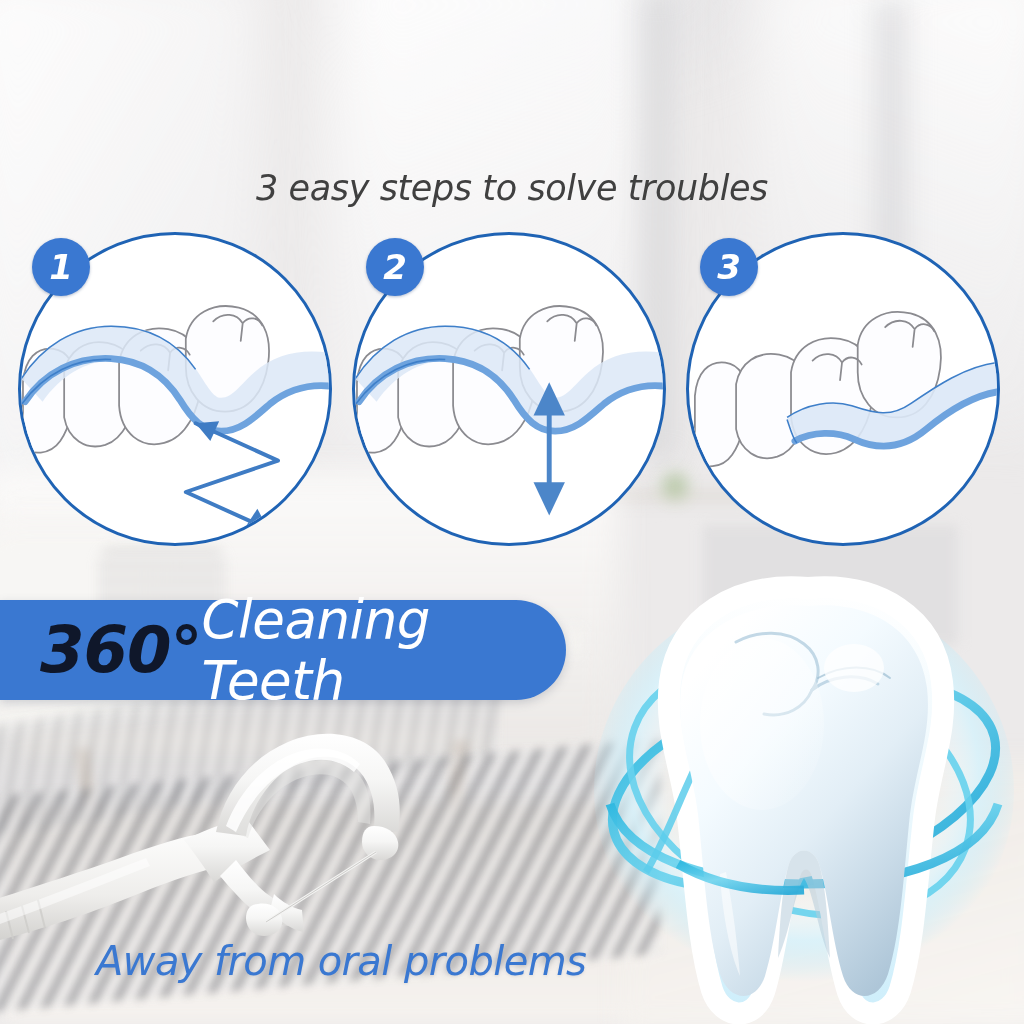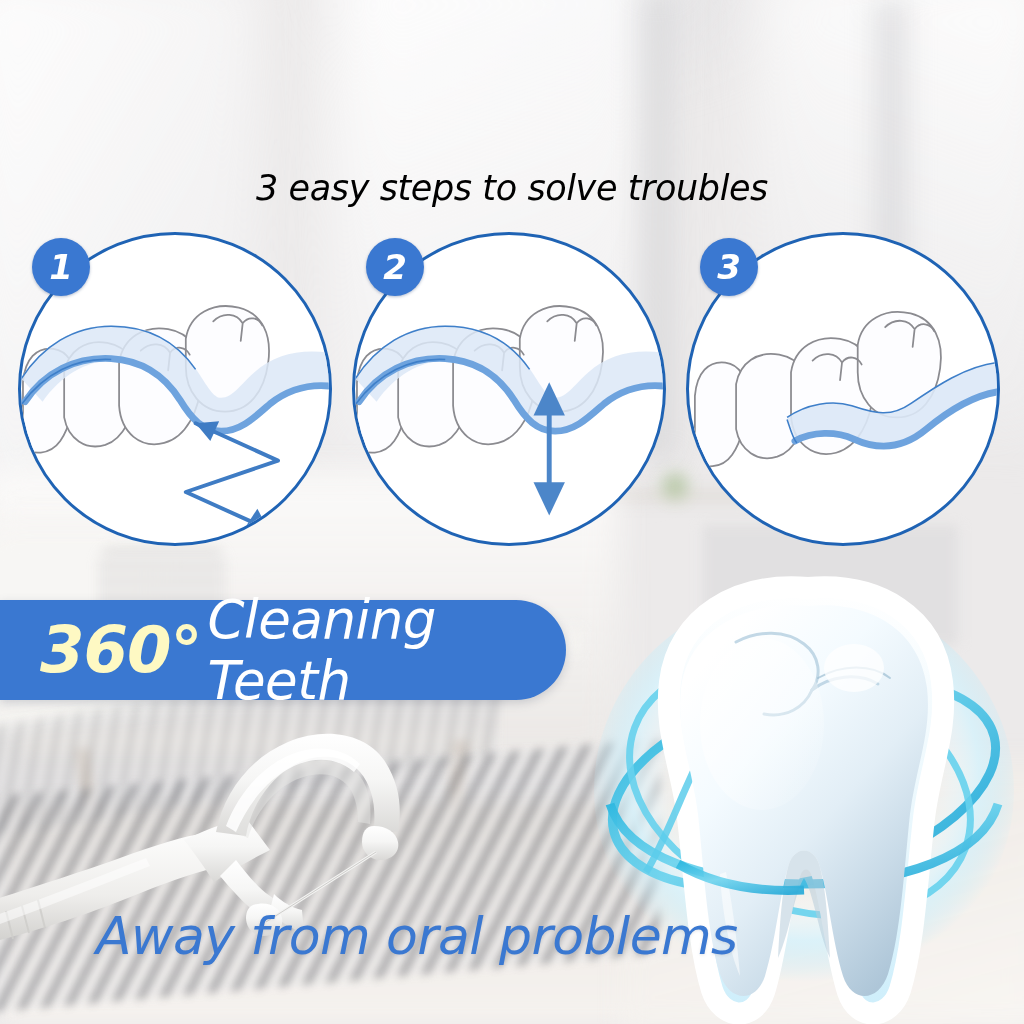--- a/index.html
+++ b/index.html
@@ -116,21 +116,21 @@
   
   .title{
     position:absolute;left:0;right:0;top:38px;text-align:center;
     font-size:108px;line-height:1;font-weight:700;font-style:italic;
     color:#3a78d1;letter-spacing:-2px;
     text-shadow:0 2px 5px rgba(120,120,130,.28);
     font-family:"DejaVu Sans","Liberation Sans",sans-serif;
   }
   .subtitle{
     position:absolute;left:0;right:0;top:168px;text-align:center;
-    font-size:35px;font-style:italic;color:#000000;letter-spacing:-.4px;
+    font-size:35px;font-style:italic;color:#404040;letter-spacing:-.4px;
     font-family:"DejaVu Sans","Liberation Sans",sans-serif;
   }
 
   
   .steps{position:absolute;left:0;top:232px;width:1024px;height:320px;}
   .step{position:absolute;width:314px;height:314px;}
   .step-1{left:18px;top:0;}
   .step-2{left:352px;top:0;}
   .step-3{left:686px;top:0;}
   .step-disc{
@@ -148,40 +148,40 @@
   }
 
   
   .banner{
     position:absolute;left:0;top:600px;width:566px;height:100px;
     background:#3a78d1;border-radius:0 52px 52px 0;
     display:flex;align-items:center;
     box-shadow:0 3px 10px rgba(90,100,120,.25);
   }
   .banner-360{
-    margin-left:40px;color:#fef9c3;font-size:64px;font-weight:700;font-style:italic;
+    margin-left:40px;color:#0f172a;font-size:64px;font-weight:700;font-style:italic;
     letter-spacing:-1px;font-family:"DejaVu Sans","Liberation Sans",sans-serif;
   }
   .banner-text{
-    margin-left:6px;color:#fff;font-size:53px;font-style:italic;font-weight:400;
+    color:#fff;font-size:53px;font-style:italic;font-weight:400;
     letter-spacing:-.5px;font-family:"DejaVu Sans","Liberation Sans",sans-serif;
   }
 
   
   .tooth-wrap{position:absolute;left:586px;top:572px;width:446px;height:452px;}
   .tooth-wrap svg{width:100%;height:100%;display:block;}
 
   
   .pick{position:absolute;left:-30px;top:700px;width:460px;height:250px;}
   .pick svg{width:100%;height:100%;display:block;}
 
   
   .tagline{
-    position:absolute;left:96px;top:906px;
-    font-size:52px;font-style:italic;color:#3a78d1;letter-spacing:-.6px;
+    position:absolute;left:96px;top:938px;
+    font-size:40px;font-style:italic;color:#3a78d1;letter-spacing:-.6px;
     font-family:"DejaVu Sans","Liberation Sans",sans-serif;
     text-shadow:0 1px 3px rgba(150,150,160,.25);
   }
 </style>
 </head>
 <body>
 
 <div id="stage">
 
   <div class="bg">

